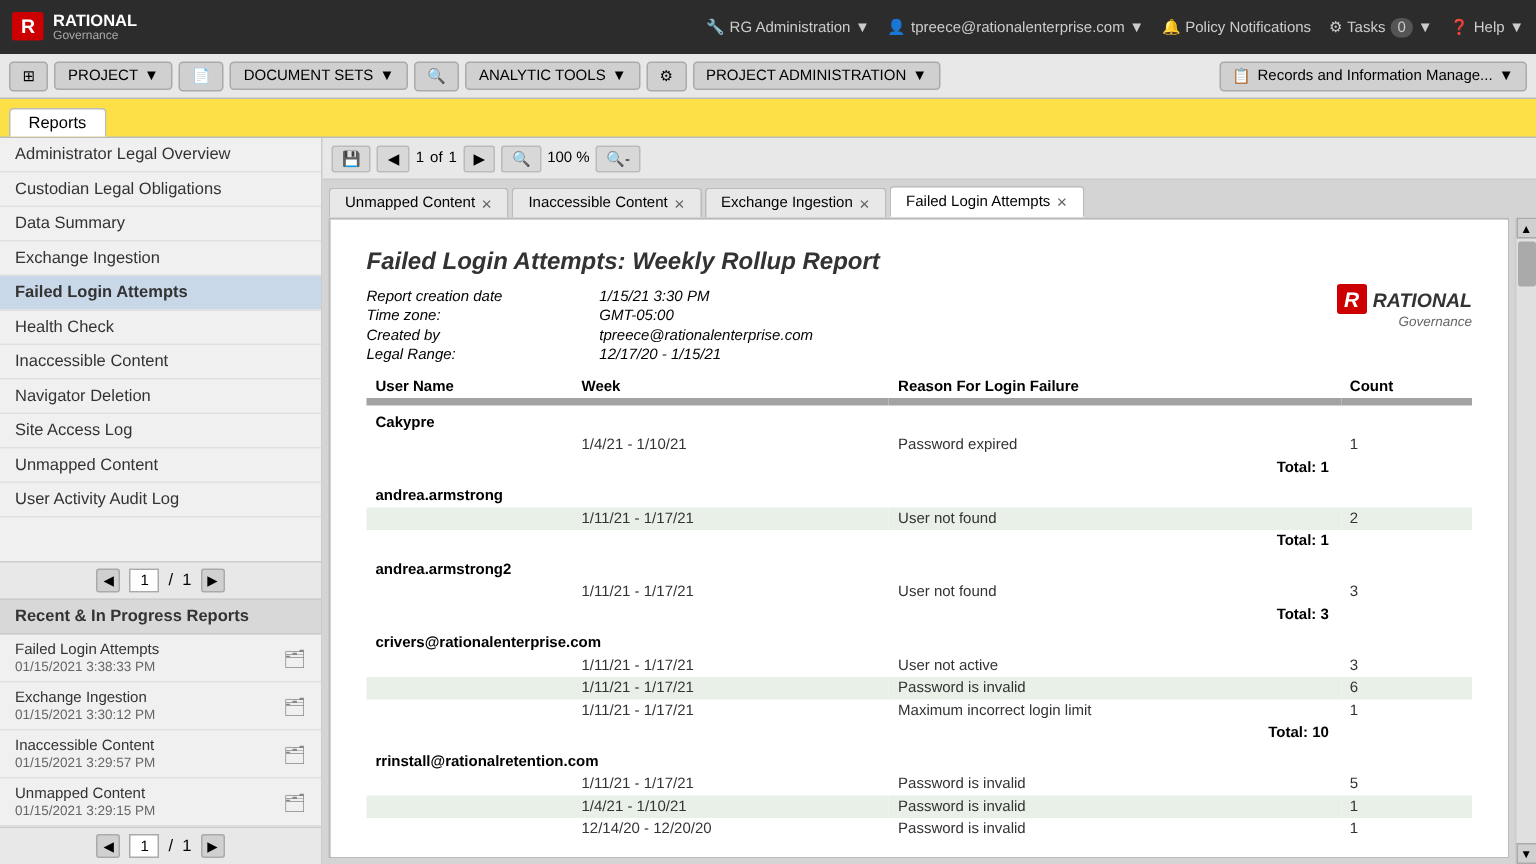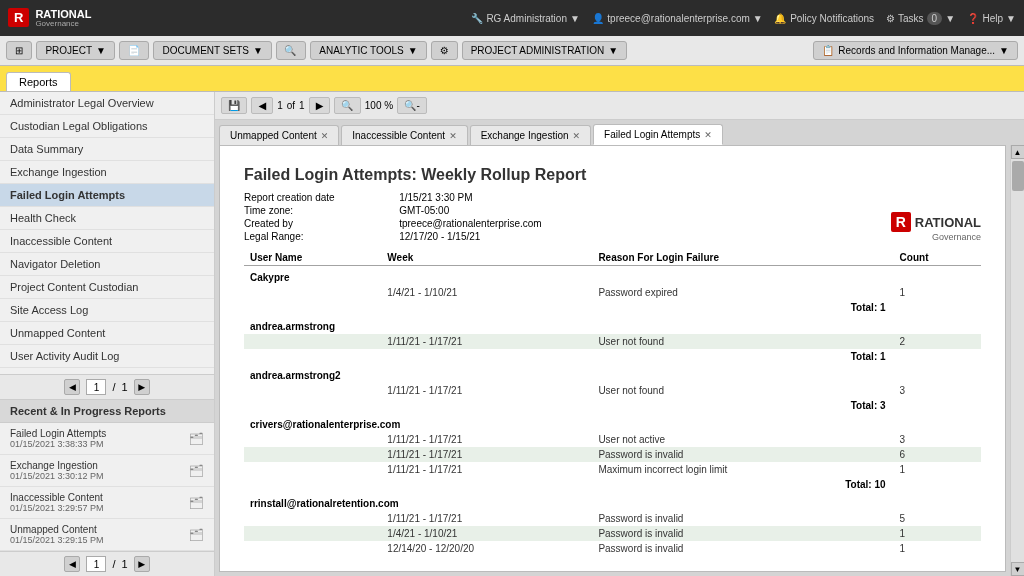--- a/index.html
+++ b/index.html
@@ -223,22 +223,23 @@
       border: 1px solid #bbb;
       margin: 0 4px 4px 4px;
     }
     .report-content {
       padding: 20px 24px;
       min-height: 400px;
     }
     .report-header {
       display: flex;
       justify-content: space-between;
-      align-items: flex-end;
+      align-items: center;
       margin-bottom: 0;
+      font-style: italic;
     }
     .report-title {
       font-size: 16px;
       font-weight: bold;
       color: #333;
       margin-bottom: 8px;
     }
     .report-meta-grid {
       display: grid;
       grid-template-columns: auto auto;
@@ -276,21 +277,21 @@
 
     .report-table {
       width: 100%;
       border-collapse: collapse;
       font-size: 10px;
       margin-top: 8px;
     }
     .report-table th {
       text-align: left;
       padding: 2px 6px;
-      border-bottom: 1px solid #a3a3a3;
+      border-bottom: 5px solid #a3a3a3;
       font-weight: bold;
       font-size: 10px;
       margin-top: 44px;
     }
     .report-table td {
       padding: 2px 6px;
       font-size: 10px;
     }
     .report-table .group-header td {
       font-weight: bold;
@@ -359,21 +360,20 @@
   <div class="sidebar">
     <div class="sidebar-list">
       <div class="sidebar-item">Administrator Legal Overview</div>
       <div class="sidebar-item">Custodian Legal Obligations</div>
       <div class="sidebar-item">Data Summary</div>
       <div class="sidebar-item">Exchange Ingestion</div>
       <div class="sidebar-item active">Failed Login Attempts</div>
       <div class="sidebar-item">Health Check</div>
       <div class="sidebar-item">Inaccessible Content</div>
       <div class="sidebar-item">Navigator Deletion</div>
-      <div class="sidebar-item">Project Content Custodian</div>
       <div class="sidebar-item">Site Access Log</div>
       <div class="sidebar-item">Unmapped Content</div>
       <div class="sidebar-item">User Activity Audit Log</div>
 
     </div>
     <div class="sidebar-pagination">
       <div class="page-btn">◀</div>
       <input class="page-num" value="1" style="">
       <span>/</span>
       <span>1</span>

